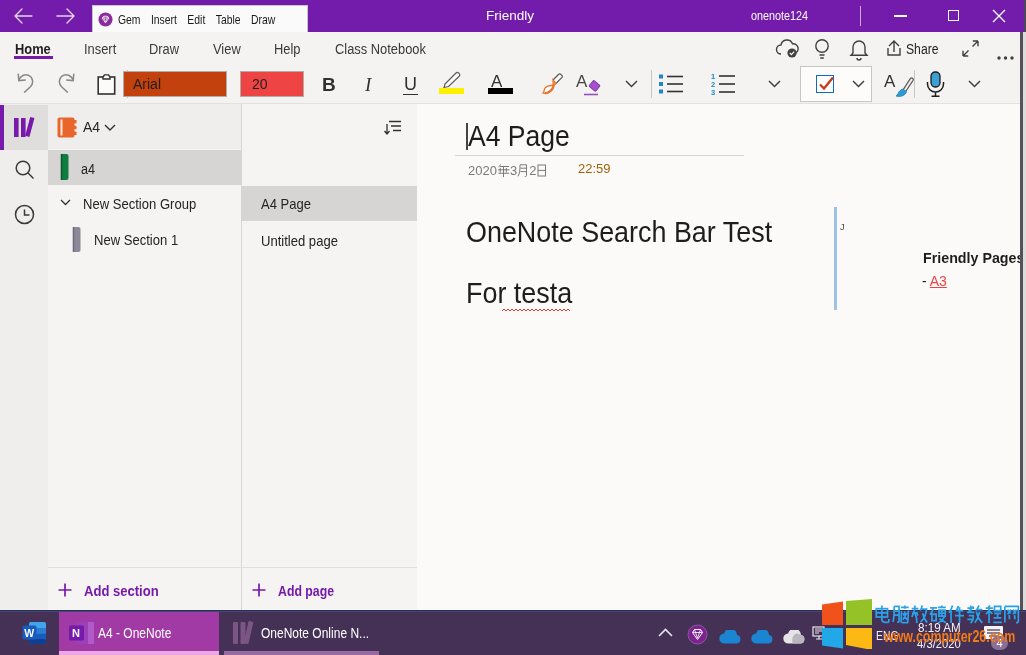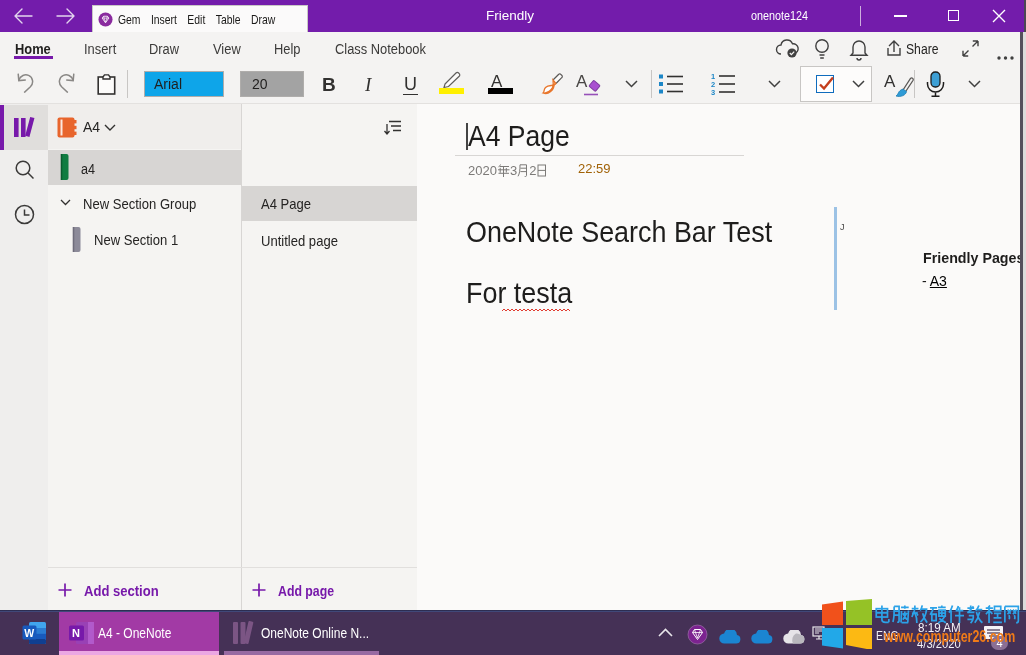--- a/index.html
+++ b/index.html
@@ -127,22 +127,22 @@
   <path d="M16.2 8 C14.7 3.6 10 1.8 6.4 3.4 C1.8 5.5 1.1 11.3 4.6 14.8 L10.8 20.6" fill="none" stroke="#8a8886" stroke-width="1.5"></path>
   <path d="M16.8 1.6 L16.2 8.6 L9.2 8.1" fill="none" stroke="#8a8886" stroke-width="1.5"></path>
 </svg>
 
 <svg class="abs" style="left:97px;top:74px" width="19" height="21" viewBox="0 0 19 21">
   <rect x="1.2" y="3" width="16.5" height="17" fill="#fcfbfa" stroke="#323130" stroke-width="1.6"></rect>
   <path d="M6 3 L7.5 0.9 h4 L13 3 v2 H6 Z" fill="#fcfbfa" stroke="#323130" stroke-width="1.4"></path>
 </svg>
 <div class="abs" style="left:127px;top:70px;width:1px;height:28px;background:#c8c6c4"></div>
 
-<div class="abs" style="left:144px;top:71px;width:80px;height:26px;background:#0ea5e9;border:1px solid #afadab;font-size:14px;color:#201f1e;line-height:24px;padding-left:9px">Arial</div>
-<div class="abs" style="left:240px;top:71px;width:64px;height:26px;background:#a3a3a3;border:1px solid #afadab;font-size:14px;color:#201f1e;line-height:24px;padding-left:11px">20</div>
+<div class="abs" style="left:123px;top:71px;width:104px;height:26px;background:#c2410c;border:1px solid #afadab;font-size:14px;color:#201f1e;line-height:24px;padding-left:9px">Arial</div>
+<div class="abs" style="left:240px;top:71px;width:64px;height:26px;background:#ef4444;border:1px solid #afadab;font-size:14px;color:#201f1e;line-height:24px;padding-left:11px">20</div>
 
 <div class="abs" style="left:322px;top:74px;width:18px;font-size:19px;font-weight:700;color:#323130">B</div>
 <div class="abs" style="left:365px;top:74px;width:12px;font-size:19px;font-style:italic;color:#323130;font-family:'Liberation Serif',serif">I</div>
 <div class="abs" style="left:403px;top:74px;width:15px;font-size:18px;color:#323130;border-bottom:1.6px solid #323130;line-height:20px;text-align:center">U</div>
 
 <svg class="abs" style="left:438px;top:70px" width="26" height="19" viewBox="0 0 26 19">
   <path d="M7 14 L18 3 a1.8 1.8 0 0 1 2.6 0 l0.6 0.6 a1.8 1.8 0 0 1 0 2.6 L10.5 16.5 L6 17.5 Z" fill="#fcfbfa" stroke="#605e5c" stroke-width="1.2"></path>
 </svg>
 <div class="abs" style="left:439px;top:88px;width:25px;height:6px;background:#fff000"></div>
 
@@ -313,21 +313,21 @@
     </svg></div>
 <div class="abs" style="left:578px;top:161px;font-size:13px;color:#a16207">22:59</div>
 <div class="abs sq" style="left:466px;top:215px;font-size:30px;color:#1e1d1c">OneNote Search Bar Test</div>
 <div class="abs sq" style="left:466px;top:276px;font-size:30px;color:#1e1d1c">For testa</div>
 <svg class="abs" style="left:502px;top:308px" width="71" height="4" viewBox="0 0 71 4">
   <path d="M0 3 l2 -2 l2 2 l2 -2 l2 2 l2 -2 l2 2 l2 -2 l2 2 l2 -2 l2 2 l2 -2 l2 2 l2 -2 l2 2 l2 -2 l2 2 l2 -2 l2 2 l2 -2 l2 2 l2 -2 l2 2 l2 -2 l2 2 l2 -2 l2 2 l2 -2 l2 2 l2 -2 l2 2 l2 -2 l2 2 l2 -2 l2 2" fill="none" stroke="#e03c31" stroke-width="1"></path>
 </svg>
 <div class="abs" style="left:834px;top:207px;width:3px;height:103px;background:#9cc2e5"></div>
 <div class="abs" style="left:840px;top:222px;font-size:9px;color:#444">J</div>
 <div class="abs" style="left:923px;top:249px;font-size:15px;font-weight:700;color:#1e1d1c;transform:scaleX(0.95);transform-origin:0 0;white-space:nowrap;width:102px;overflow:hidden">Friendly Pages</div>
-<div class="abs" style="left:922px;top:273px;font-size:14px;color:#1e1d1c">- <span style="color:#000000;text-decoration:underline">A3</span></div>
+<div class="abs" style="left:922px;top:273px;font-size:14px;color:#1e1d1c">- <span style="color:#ef4444;text-decoration:underline">A3</span></div>
 <div class="abs" id="winborder"></div>
 <div class="abs" id="behind"></div>
 <div class="abs" id="winbottom"></div>
 <div class="abs" id="taskbar"></div>
 <div class="abs" id="task1"></div>
 <div class="abs" id="task1line"></div>
 <div class="abs" id="task2line"></div>
 
 <svg class="abs" style="left:22px;top:621px" width="25" height="24" viewBox="0 0 25 24">
   <rect x="7" y="1" width="17" height="22" rx="1.5" fill="#41a5ee"></rect>

